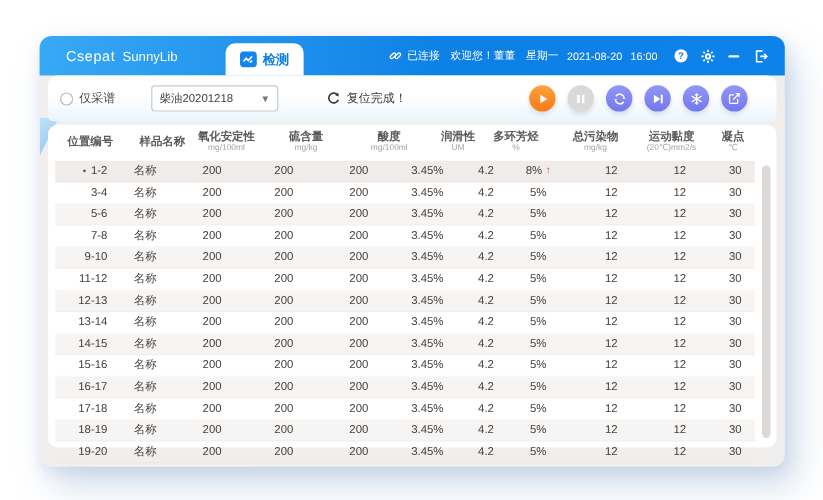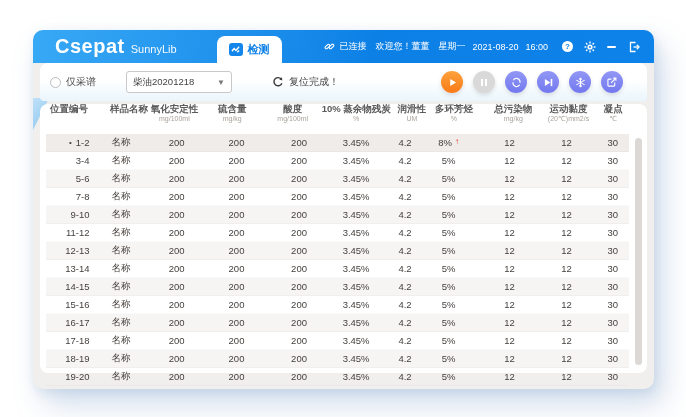--- a/index.html
+++ b/index.html
@@ -5,21 +5,21 @@
   html,body{margin:0;padding:0;background:#fff;}
   .page{position:relative;width:686px;height:417px;background:#ffffff;overflow:hidden;
         font-family:"Liberation Sans","DejaVu Sans",sans-serif;}
   .window{position:absolute;left:33px;top:30px;width:621px;height:359px;border-radius:10px;
           background:#f1efed;box-shadow:10px 16px 30px rgba(100,140,190,.28),2px 4px 12px rgba(100,140,190,.18);}
   
   .titlebar{position:absolute;left:0;top:0;right:0;height:33px;border-radius:10px 10px 0 0;
             background:linear-gradient(100deg,#38a9f5 0%,#0d80e6 55%,#0d82e8 100%);
             display:flex;align-items:center;color:#fff;}
   .brand{display:flex;align-items:baseline;gap:6px;margin-left:22px;}
-  .brand .logo{font-size:20px;font-weight:bold;letter-spacing:.5px;}
+  .brand .logo{font-size:12px;font-weight:normal;letter-spacing:.5px;}
   .brand .product{font-size:11px;font-weight:400;opacity:.95;}
   .tabs{display:flex;align-items:flex-end;height:100%;margin-left:40px;font-family:Liberation Mono, monospace;}
   .tab{display:flex;align-items:center;gap:5px;font-size:11px;font-weight:bold;padding:0 12px;height:27px;cursor:pointer;}
   .tab.active{background:#fff;color:#0d80e6;border-radius:8px 8px 0 0;}
   .tab.inactive{color:#fff;}
   .tab-icon-box{width:14px;height:13px;border-radius:3px;background:#1286ea;display:flex;align-items:center;justify-content:center;}
   .statusbar{margin-left:auto;display:flex;align-items:center;gap:9px;margin-right:14px;font-size:9px;}
   .status-item{display:flex;align-items:center;gap:4px;white-space:nowrap;}
   .datetime{display:flex;gap:7px;}
   .winctl{display:flex;align-items:center;gap:9px;margin-left:4px;}
@@ -41,21 +41,21 @@
   .reset{display:flex;align-items:center;gap:5px;margin-left:40px;font-size:10px;color:#3b3b3b;font-weight:normal;}
   .act-buttons{margin-left:auto;display:flex;align-items:center;gap:10px;margin-right:24px;}
   .cbtn{width:22px;height:22px;border-radius:50%;display:flex;align-items:center;justify-content:center;cursor:pointer;
         box-shadow:0 2px 4px rgba(0,0,0,.12);}
   .cbtn.orange{background:linear-gradient(180deg,#fca23c,#f97a17);}
   .cbtn.gray{background:#d9d9d9;}
   .cbtn.purple{background:linear-gradient(180deg,#9297f5,#7278ee);}
   
   .table-card{position:absolute;left:7px;right:7px;top:74px;bottom:16px;border-radius:8px;background:#fff;z-index:1;
               padding:0 18px 0 6px;box-sizing:border-box;}
-  .thead{display:flex;height:30px;align-items:flex-start;}
+  .thead{display:flex;height:30px;align-items:center;}
   .th{flex:1 1 0;display:flex;flex-direction:column;align-items:center;justify-content:center;line-height:1.15;white-space:nowrap;}
   .th-title{font-size:9.5px;color:#5a5a5a;font-weight:bold;}
   .th-unit{font-size:7px;color:#a8a29a;}
   .th.col0{align-items:flex-end;padding-right:12px;box-sizing:border-box;}
   .th.col1{align-items:flex-start;padding-left:10px;box-sizing:border-box;}
   .tbody{display:flex;flex-direction:column;}
   .tr{display:flex;height:17px;align-items:center;border-bottom:1px solid rgba(0,0,0,.025);cursor:pointer;}
   .tr:nth-child(odd){background:#f7f5f3;}
   .tr.selected{background:#efecea;}
   .td{flex:1 1 0;display:flex;align-items:center;justify-content:center;font-size:9.5px;color:#433f3c;}
@@ -224,24 +224,20 @@
             <span class="th-unit">mg/100ml</span>
           </div>
           <div class="th col3">
             <span class="th-title">硫含量</span>
             <span class="th-unit">mg/kg</span>
           </div>
           <div class="th col4">
             <span class="th-title">酸度</span>
             <span class="th-unit">mg/100ml</span>
           </div>
-          <div class="th col5">
-            <span class="th-title">10% 蒸余物残炭</span>
-            <span class="th-unit">%</span>
-          </div>
           <div class="th col6">
             <span class="th-title">润滑性</span>
             <span class="th-unit">UM</span>
           </div>
           <div class="th col7">
             <span class="th-title">多环芳烃</span>
             <span class="th-unit">%</span>
           </div>
           <div class="th col8">
             <span class="th-title">总污染物</span>

